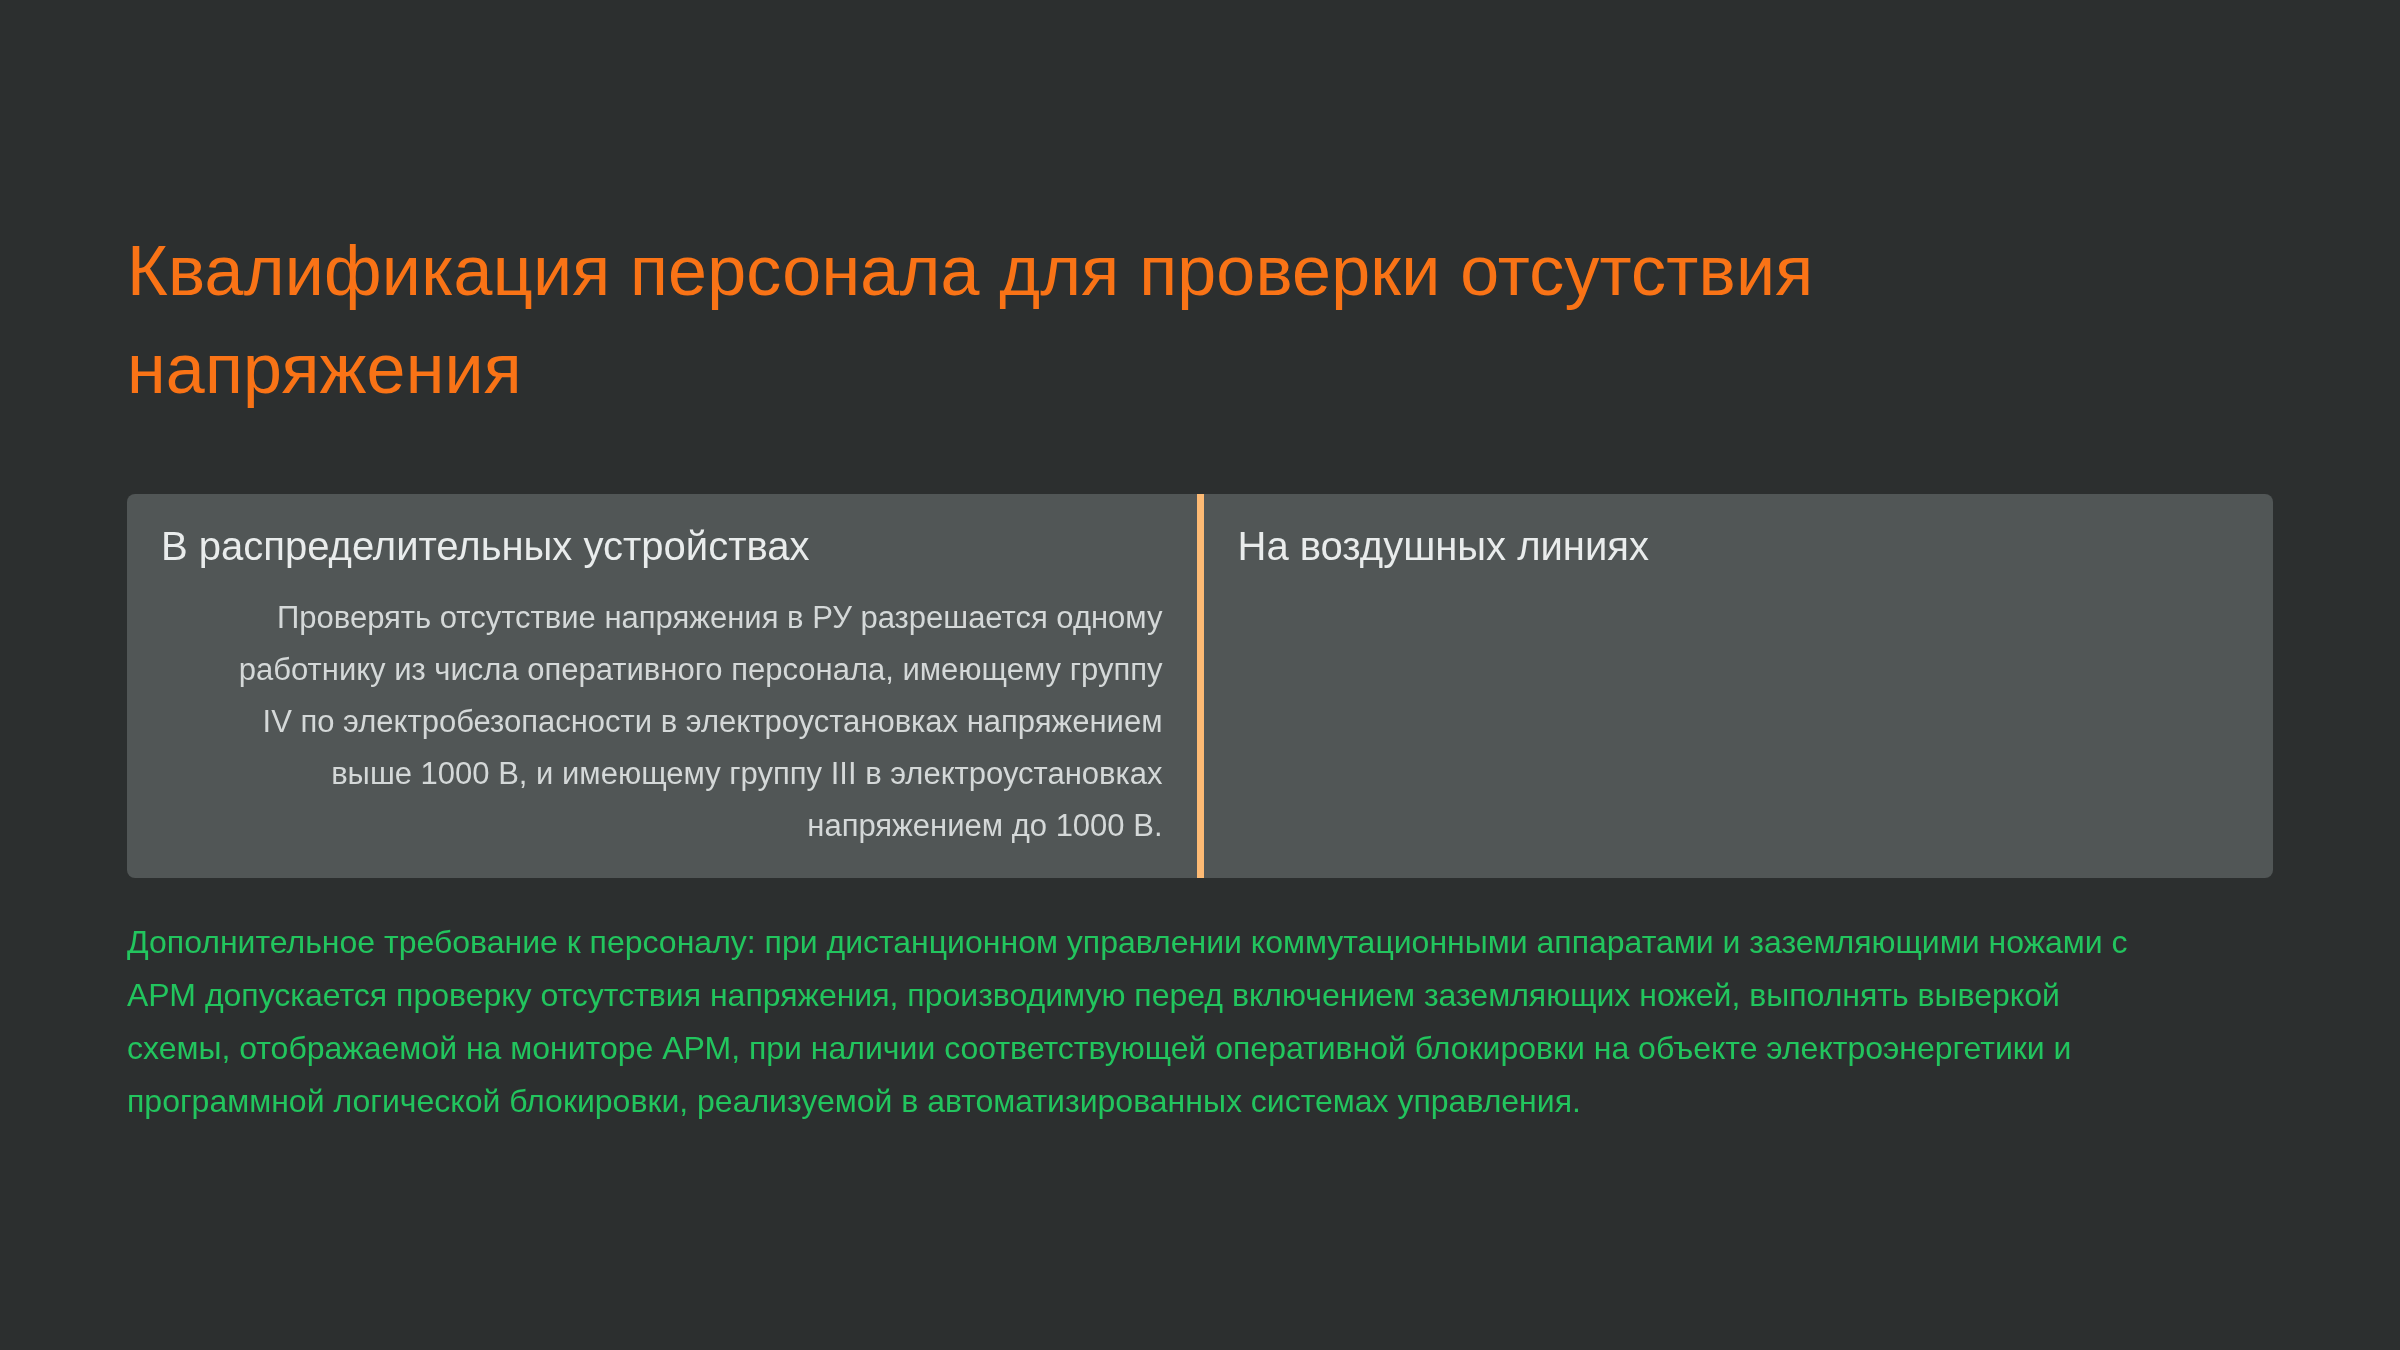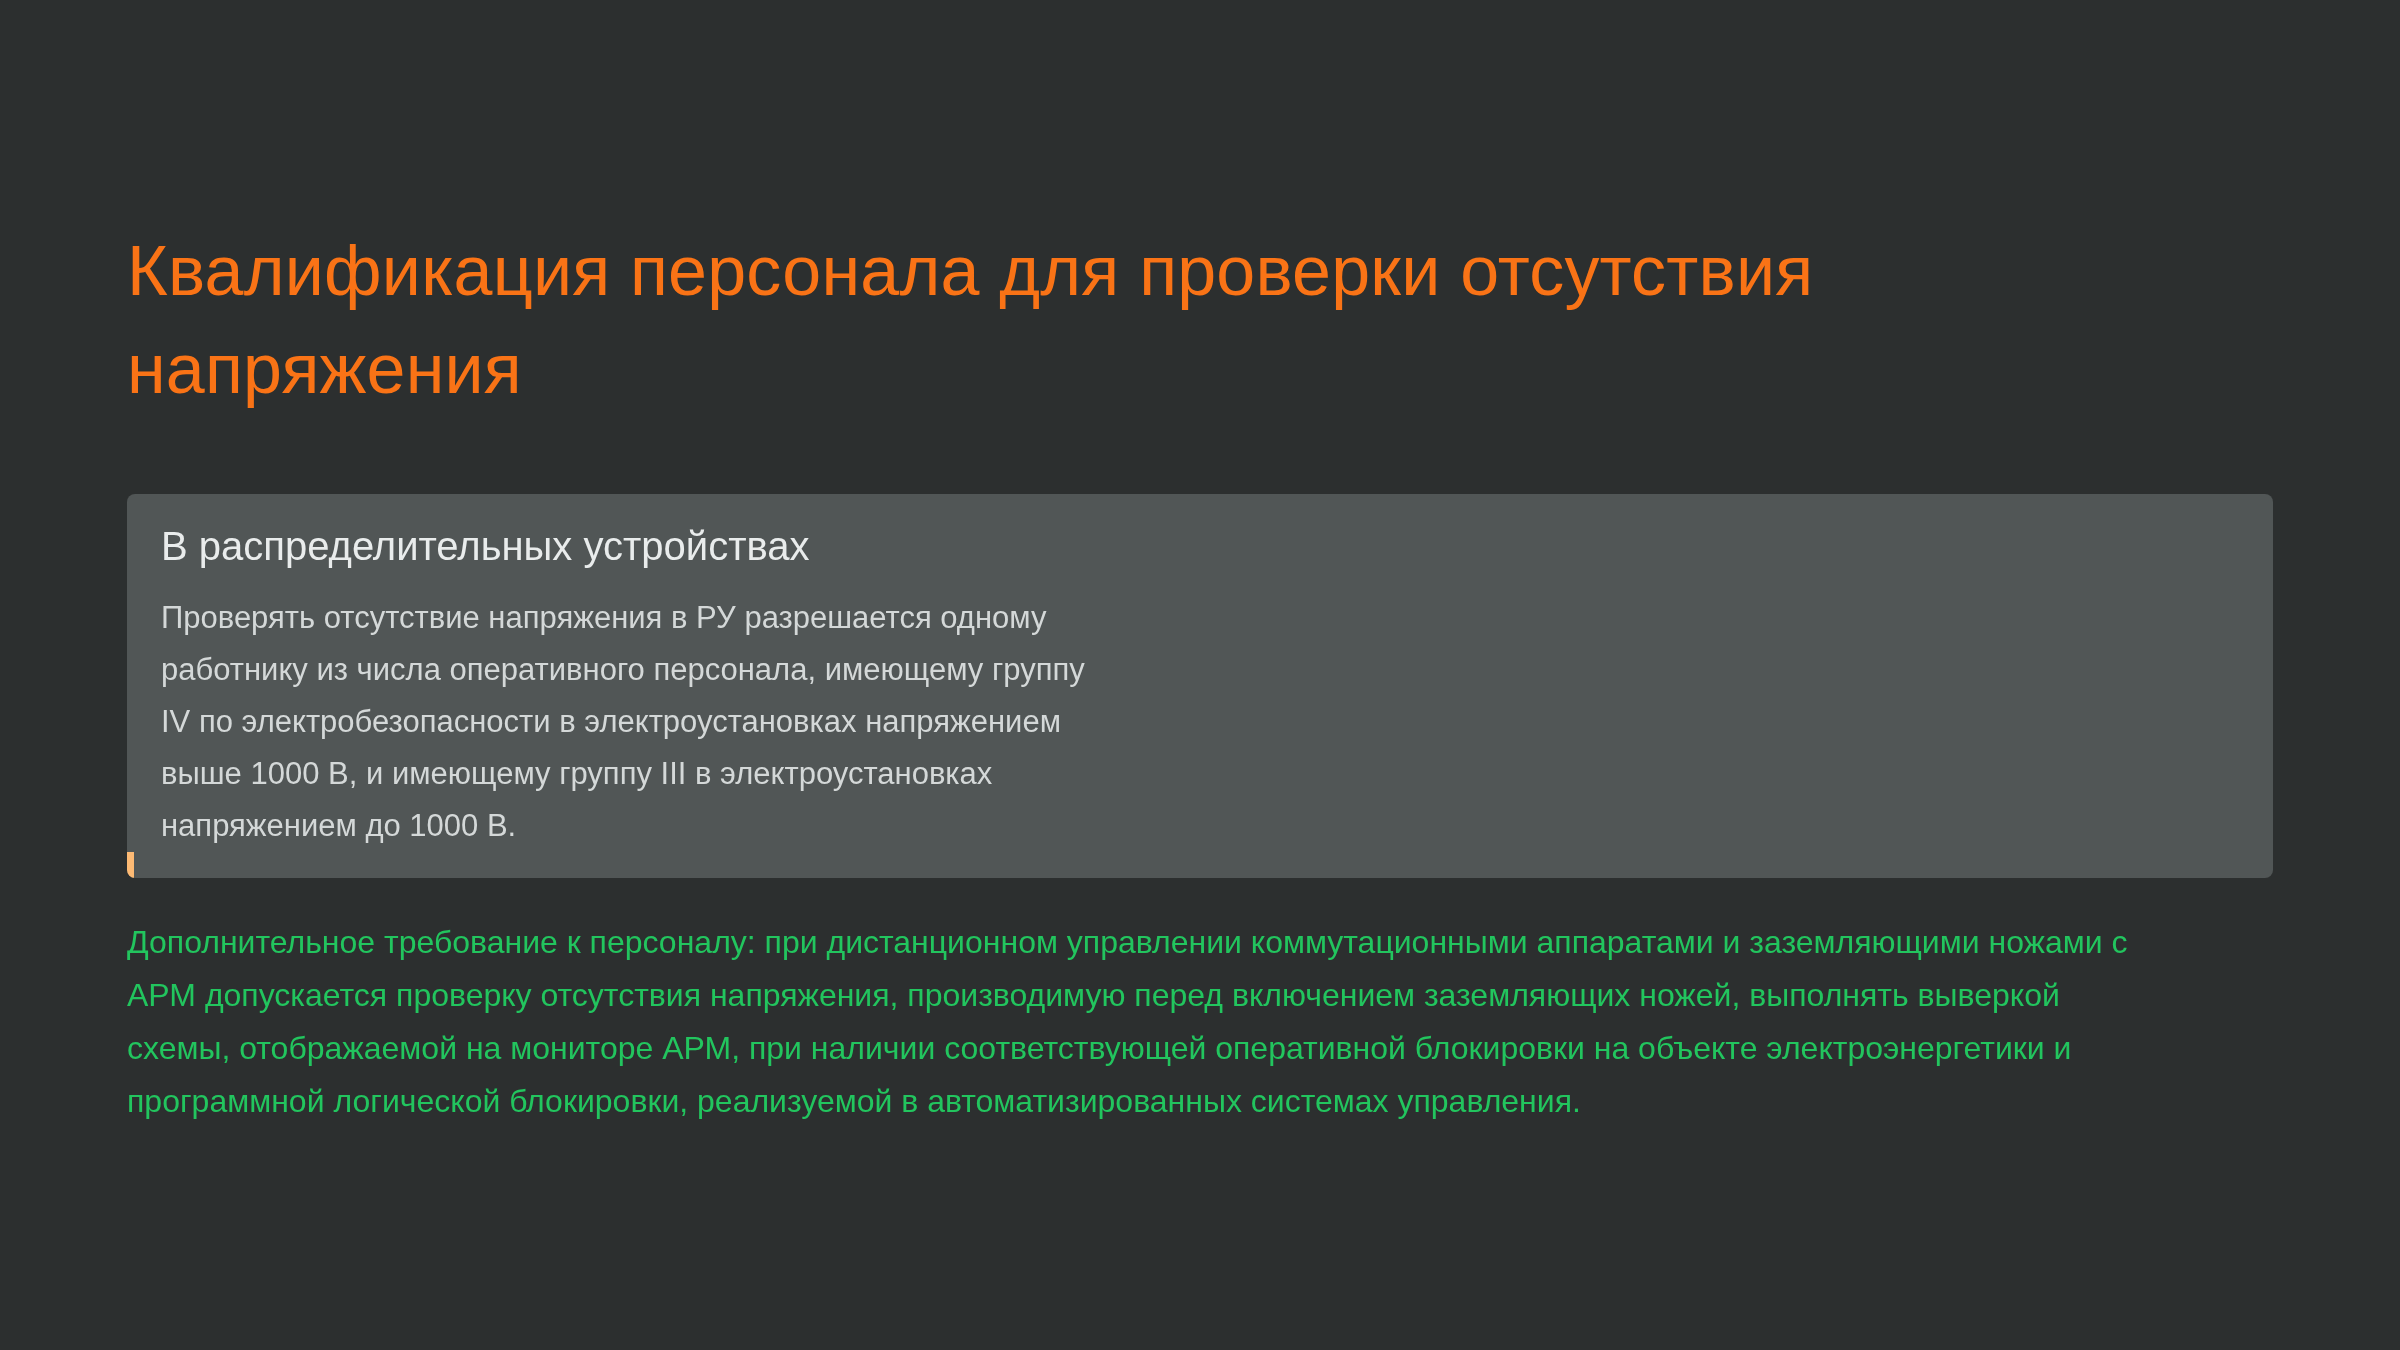--- a/index.html
+++ b/index.html
@@ -36,21 +36,20 @@
     position: absolute;
     left: 127px;
     top: 494px;
     width: 2146px;
     height: 384px;
     background: #515656;
     border-radius: 8px;
     display: flex;
     align-items: stretch;
     overflow: hidden;
-    flex-direction: column;
   }
   .card {
     flex: 1 1 0;
     box-sizing: border-box;
     padding: 28px 34px 0 34px;
     min-width: 0;
   }
   .card--divided {
     border-left: 7px solid #fdba74;
   }
@@ -61,20 +60,21 @@
     font-weight: 400;
     color: #e9ecec;
   }
   .card-body {
     margin: 0;
     font-size: 31px;
     line-height: 52px;
     font-weight: 400;
     color: #d4d8d8;
     white-space: pre-line;
+    text-align: right;
   }
   .note {
     position: absolute;
     left: 127px;
     top: 916px;
     width: 2150px;
     margin: 0;
     font-size: 32px;
     line-height: 53px;
     font-weight: 400;

